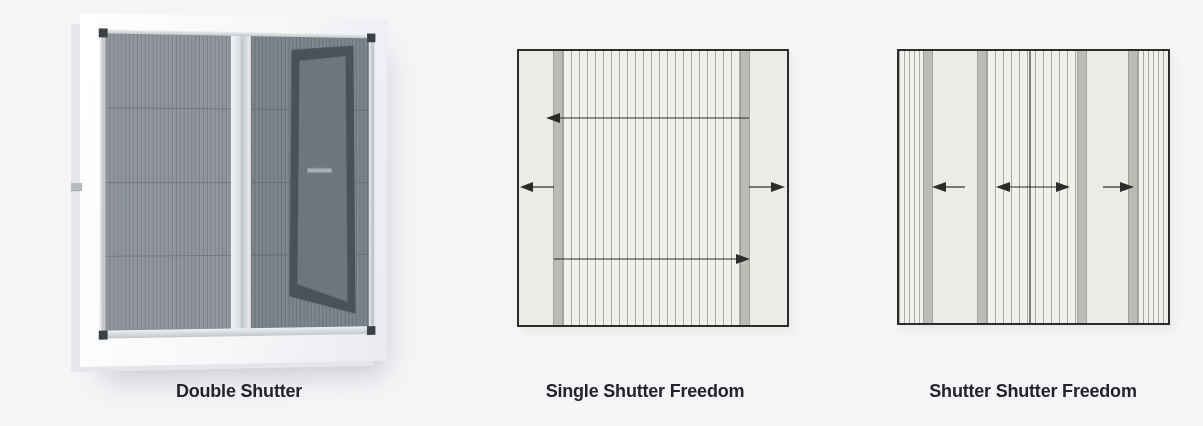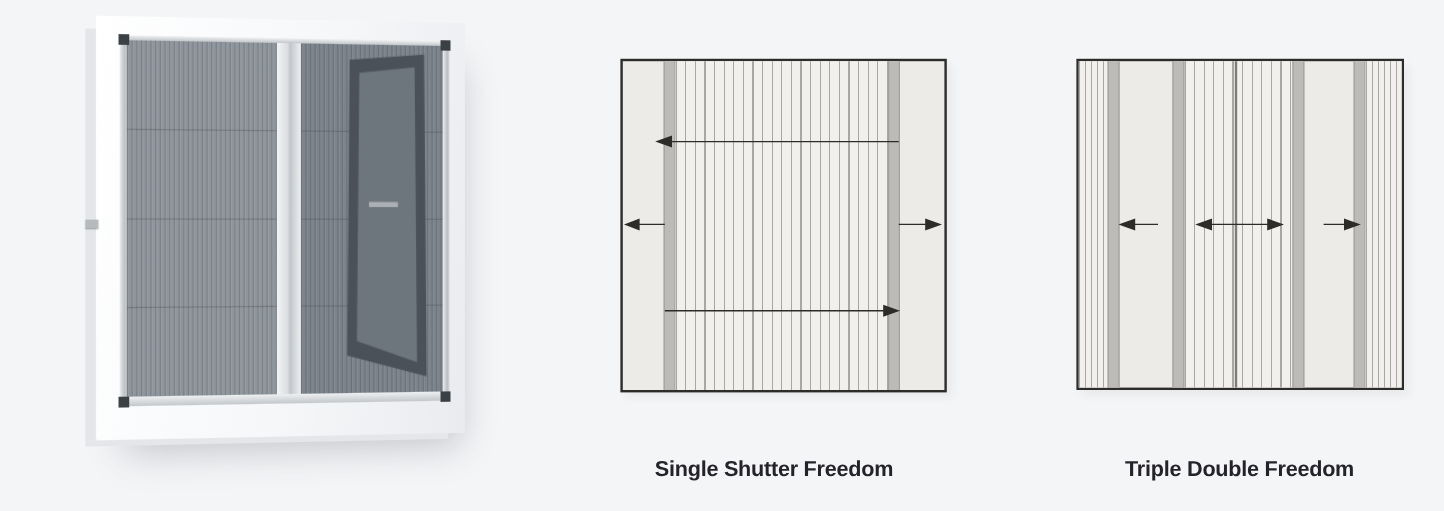--- a/index.html
+++ b/index.html
@@ -143,20 +143,21 @@
         </div>
 
         <div class="bracket tl"></div>
         <div class="bracket tr"></div>
         <div class="bracket bl"></div>
         <div class="bracket br"></div>
       </div>
       <div class="handle-left"></div>
     </div>
   </figure>
+  <div class="caption" id="cap-double">Double Shutter</div>
 
   <figure class="diagram" id="diag-single">
     <div class="rail" style="left:34px"></div>
     <div class="pleats" style="left:44px;width:177px"></div>
     <div class="rail" style="left:221px"></div>
     <svg class="arrows" viewBox="0 0 268 274" aria-hidden="true">
       <g>
         <line x1="40" y1="67" x2="230" y2="67"></line>
         <polygon points="27,67 41,62 41,72"></polygon>
       </g>
@@ -194,15 +195,15 @@
         <line x1="110" y1="136" x2="158" y2="136"></line>
         <polygon points="97,136 111,131 111,141"></polygon>
         <polygon points="171,136 157,131 157,141"></polygon>
       </g>
       <g>
         <line x1="204" y1="136" x2="222" y2="136"></line>
         <polygon points="235,136 221,131 221,141"></polygon>
       </g>
     </svg>
   </figure>
-  <div class="caption" id="cap-triple">Triple Double Freedom</div>
+  <div class="caption" id="cap-triple">Shutter Shutter Freedom</div>
 
 </div>
 
 </body></html>

